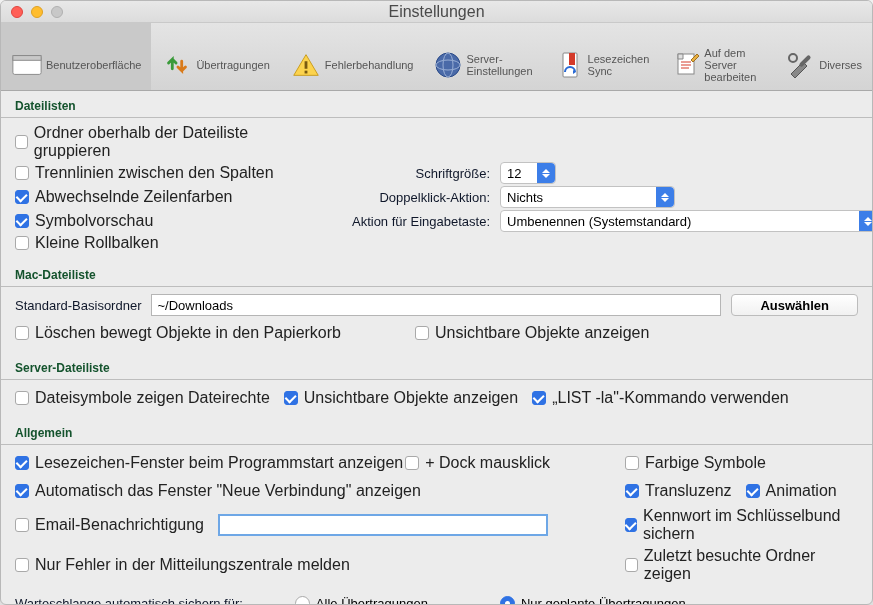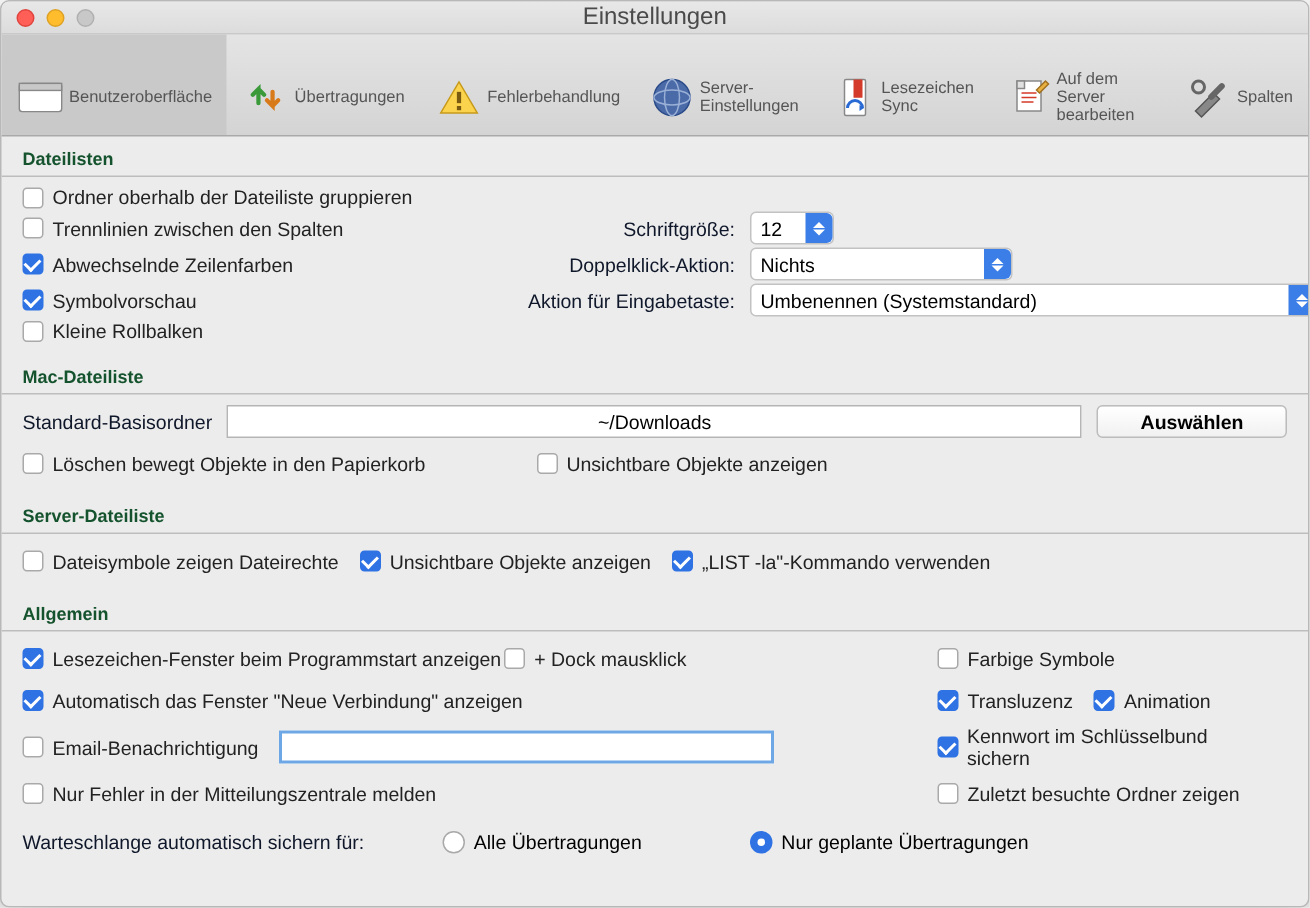--- a/index.html
+++ b/index.html
@@ -13,21 +13,21 @@
     .tl.zoom { background: #c8c8c8; border: 0.5px solid #b0b0b0; }
     .titlebar-title { position: absolute; left: 0; right: 0; text-align: center; font-size: 16px; color: #4a4a4a; }
     .toolbar { height: 68px; background: linear-gradient(#e4e4e4, #d4d4d4); border-bottom: 1px solid #a9a9a9; display: flex; }
     .toolbar-item { display: flex; flex-direction: row; align-items: center; justify-content: space-between; padding: 18px 10px 2px; font-size: 11px; color: #555; gap: 3px; border-right: 0; }
     .toolbar-item.selected { background: #c9c9c9; }
     .toolbar-item .ticon { width: 32px; height: 32px; display: flex; align-items: center; justify-content: center; }
     .content { padding: 0; }
     .section-header { font-weight: 600; font-size: 12px; color: #14532d; padding: 8px 14px 4px; border-bottom: 1px solid #bdbdbd; }
     .section-body { padding: 6px 14px 8px; }
     .row { display: flex; align-items: center; min-height: 24px; }
-    .check { display: inline-flex; align-items: center; gap: 6px; font-size: 13px; color: #222; margin-right: 14px; }
+    .check { display: inline-flex; align-items: center; gap: 6px; font-size: 16px; color: #222; margin-right: 14px; }
     .cb { width: 14px; height: 14px; border-radius: 3px; border: 1px solid #a9a9a9; background: #fff; display: inline-flex; align-items: center; justify-content: center; }
     .cb.checked { background: #2f72e4; border-color: #2f72e4; }
     .cb.checked::after { content: ""; width: 8px; height: 5px; border-left: 2px solid #fff; border-bottom: 2px solid #fff; transform: rotate(-45deg) translate(0.5px,-1px); }
     .form-label { text-align: right; font-size: 13px; color: #0f172a; }
     .input-text { height: 22px; border: 1px solid #b5b5b5; background: #fff; border-radius: 0; padding: 0 5px; font-size: 13px; }
     .input-text.focus { border: 2px solid #6ea7e6; outline: none; }
     .select { height: 22px; background: #fff; border: 1px solid #c2c2c2; border-radius: 4px; display: flex; align-items: center; position: relative; padding: 0 22px 0 6px; font-size: 13px; }
     .select .caret { position: absolute; right: 0; top: 0; bottom: 0; width: 18px; background: #3c7ee8; border-radius: 0 4px 4px 0; display: flex; flex-direction: column; align-items: center; justify-content: center; gap: 1px; }
     .select .caret::before { content: ""; border-left: 4px solid transparent; border-right: 4px solid transparent; border-bottom: 4px solid #fff; }
     .select .caret::after { content: ""; border-left: 4px solid transparent; border-right: 4px solid transparent; border-top: 4px solid #fff; }
@@ -116,21 +116,21 @@
       <span>Auf dem Server bearbeiten</span>
     </div>
     <div class="toolbar-item">
       <div class="ticon">
         <svg width="30" height="30" viewBox="0 0 30 30">
             <path d="M6 24 L18 12 L22 16 L10 28 Z" fill="#888" stroke="#555"></path>
             <rect x="18" y="4" width="4" height="14" rx="2" fill="#666" transform="rotate(45 20 11)"></rect>
             <circle cx="8" cy="8" r="4" fill="none" stroke="#666" stroke-width="2"></circle>
           </svg>
       </div>
-      <span>Spalten</span>
+      <span>Diverses</span>
     </div>
   </div>
 
   <div class="content">
 
     <div class="section-header">Dateilisten</div>
     <div class="section-body">
       <div class="filelists-grid">
         <label class="check">
             <span class="cb"></span>
@@ -181,21 +181,21 @@
           </label>
         <div></div>
           <div></div>
       </div>
     </div>
 
     <div class="section-header">Mac-Dateiliste</div>
     <div class="section-body">
       <div class="row" style="gap:10px">
         <span class="form-label" style="text-align:left">Standard-Basisordner</span>
-        <input class="input-text" style="flex: 1 1 0%; text-align: center;" value="~/Downloads">
+        <input class="input-text" style="flex: 1 1 0%;" value="~/Downloads">
         <button class="btn">
             <span>Auswählen</span>
           </button>
       </div>
       <div class="row" style="margin-top:4px">
         <label class="check">
             <span class="cb"></span>
             <span>Löschen bewegt Objekte in den Papierkorb</span>
           </label>
         <span style="width:60px"></span>

